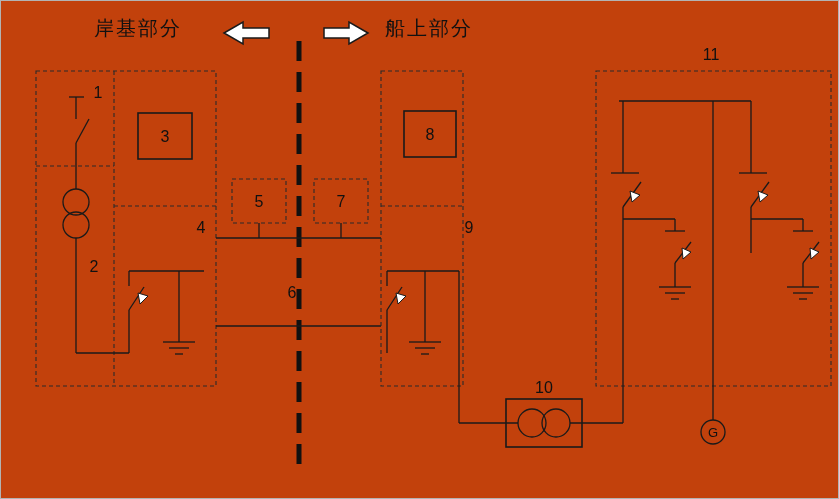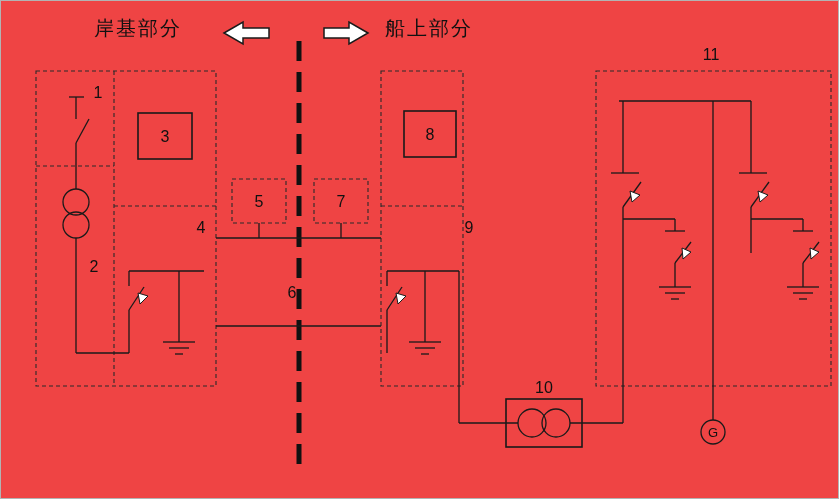--- a/index.html
+++ b/index.html
@@ -1,20 +1,20 @@
 <!DOCTYPE html>
 <html><head>
 <meta charset="utf-8">
 <style>
   html,body { margin:0; padding:0; background:#fff; }
   .canvas {
     position:relative;
     width:837px; height:497px;
     border:1px solid #b3b3b3;
-    background:#ef4444;
+    background:#c2410c;
     font-family:"Liberation Sans","DejaVu Sans",sans-serif;
     overflow:hidden;
   }
   svg { display:block; }
   .ln   { stroke:#1a1a1a; stroke-width:1.3; fill:none; }
   .ln2  { stroke:#1a1a1a; stroke-width:1.6; fill:none; }
   .dsh  { stroke:#2a2a2a; stroke-width:1.1; fill:none; stroke-dasharray:4 3; }
   .bound{ stroke:#111; stroke-width:5; fill:none; stroke-dasharray:20 11; }
   .arrow{ stroke:#1a1a1a; stroke-width:1.5; fill:#ffffff; }
   .tri  { stroke:#1a1a1a; stroke-width:1; fill:#ffffff; }

